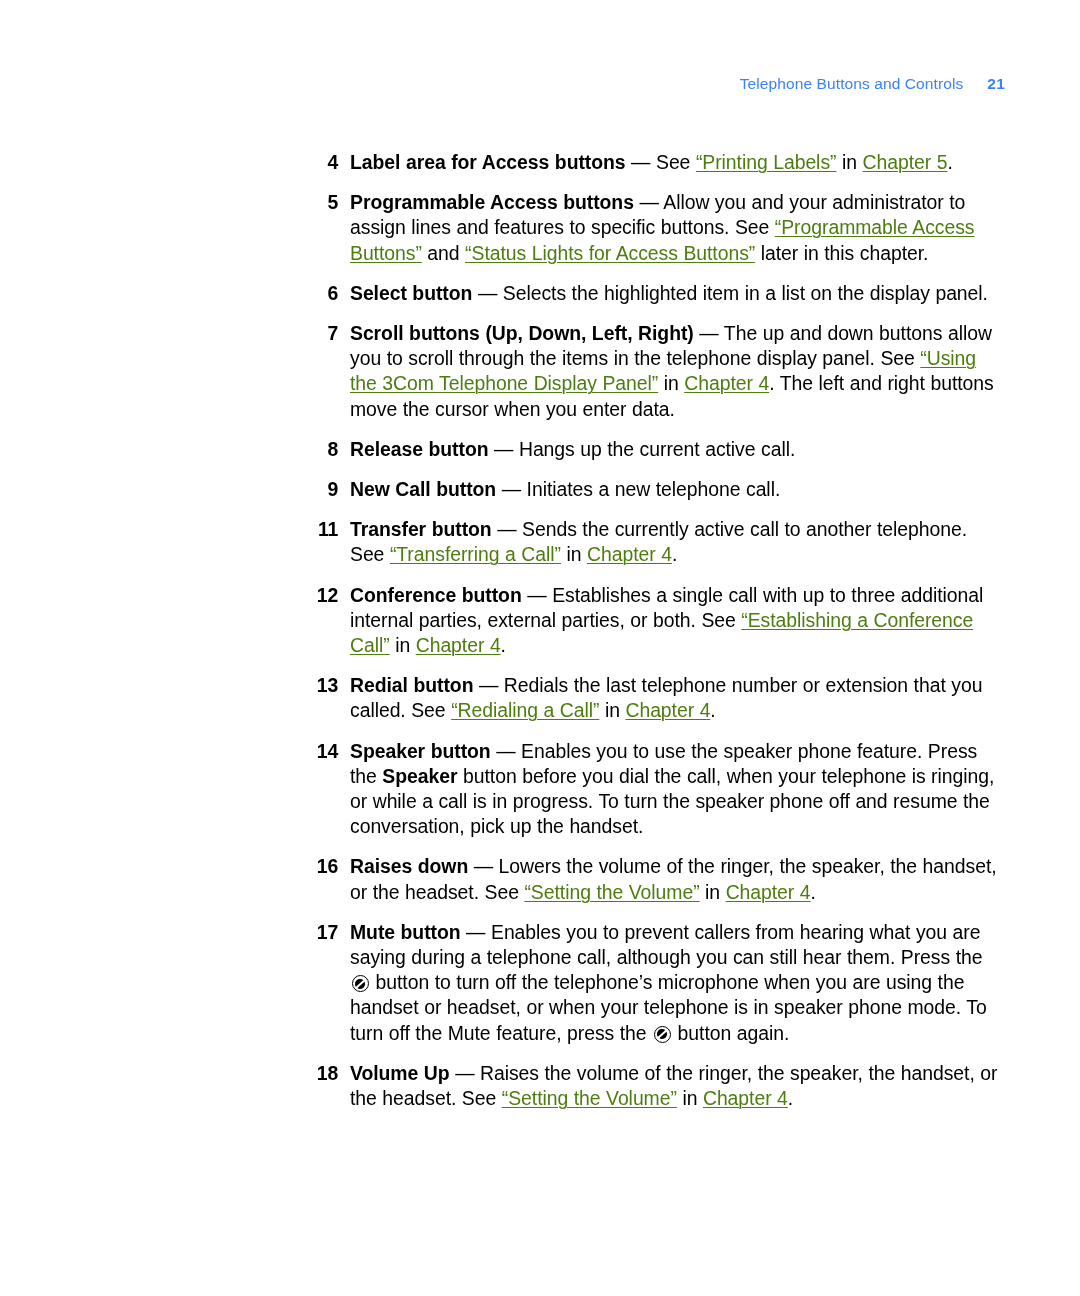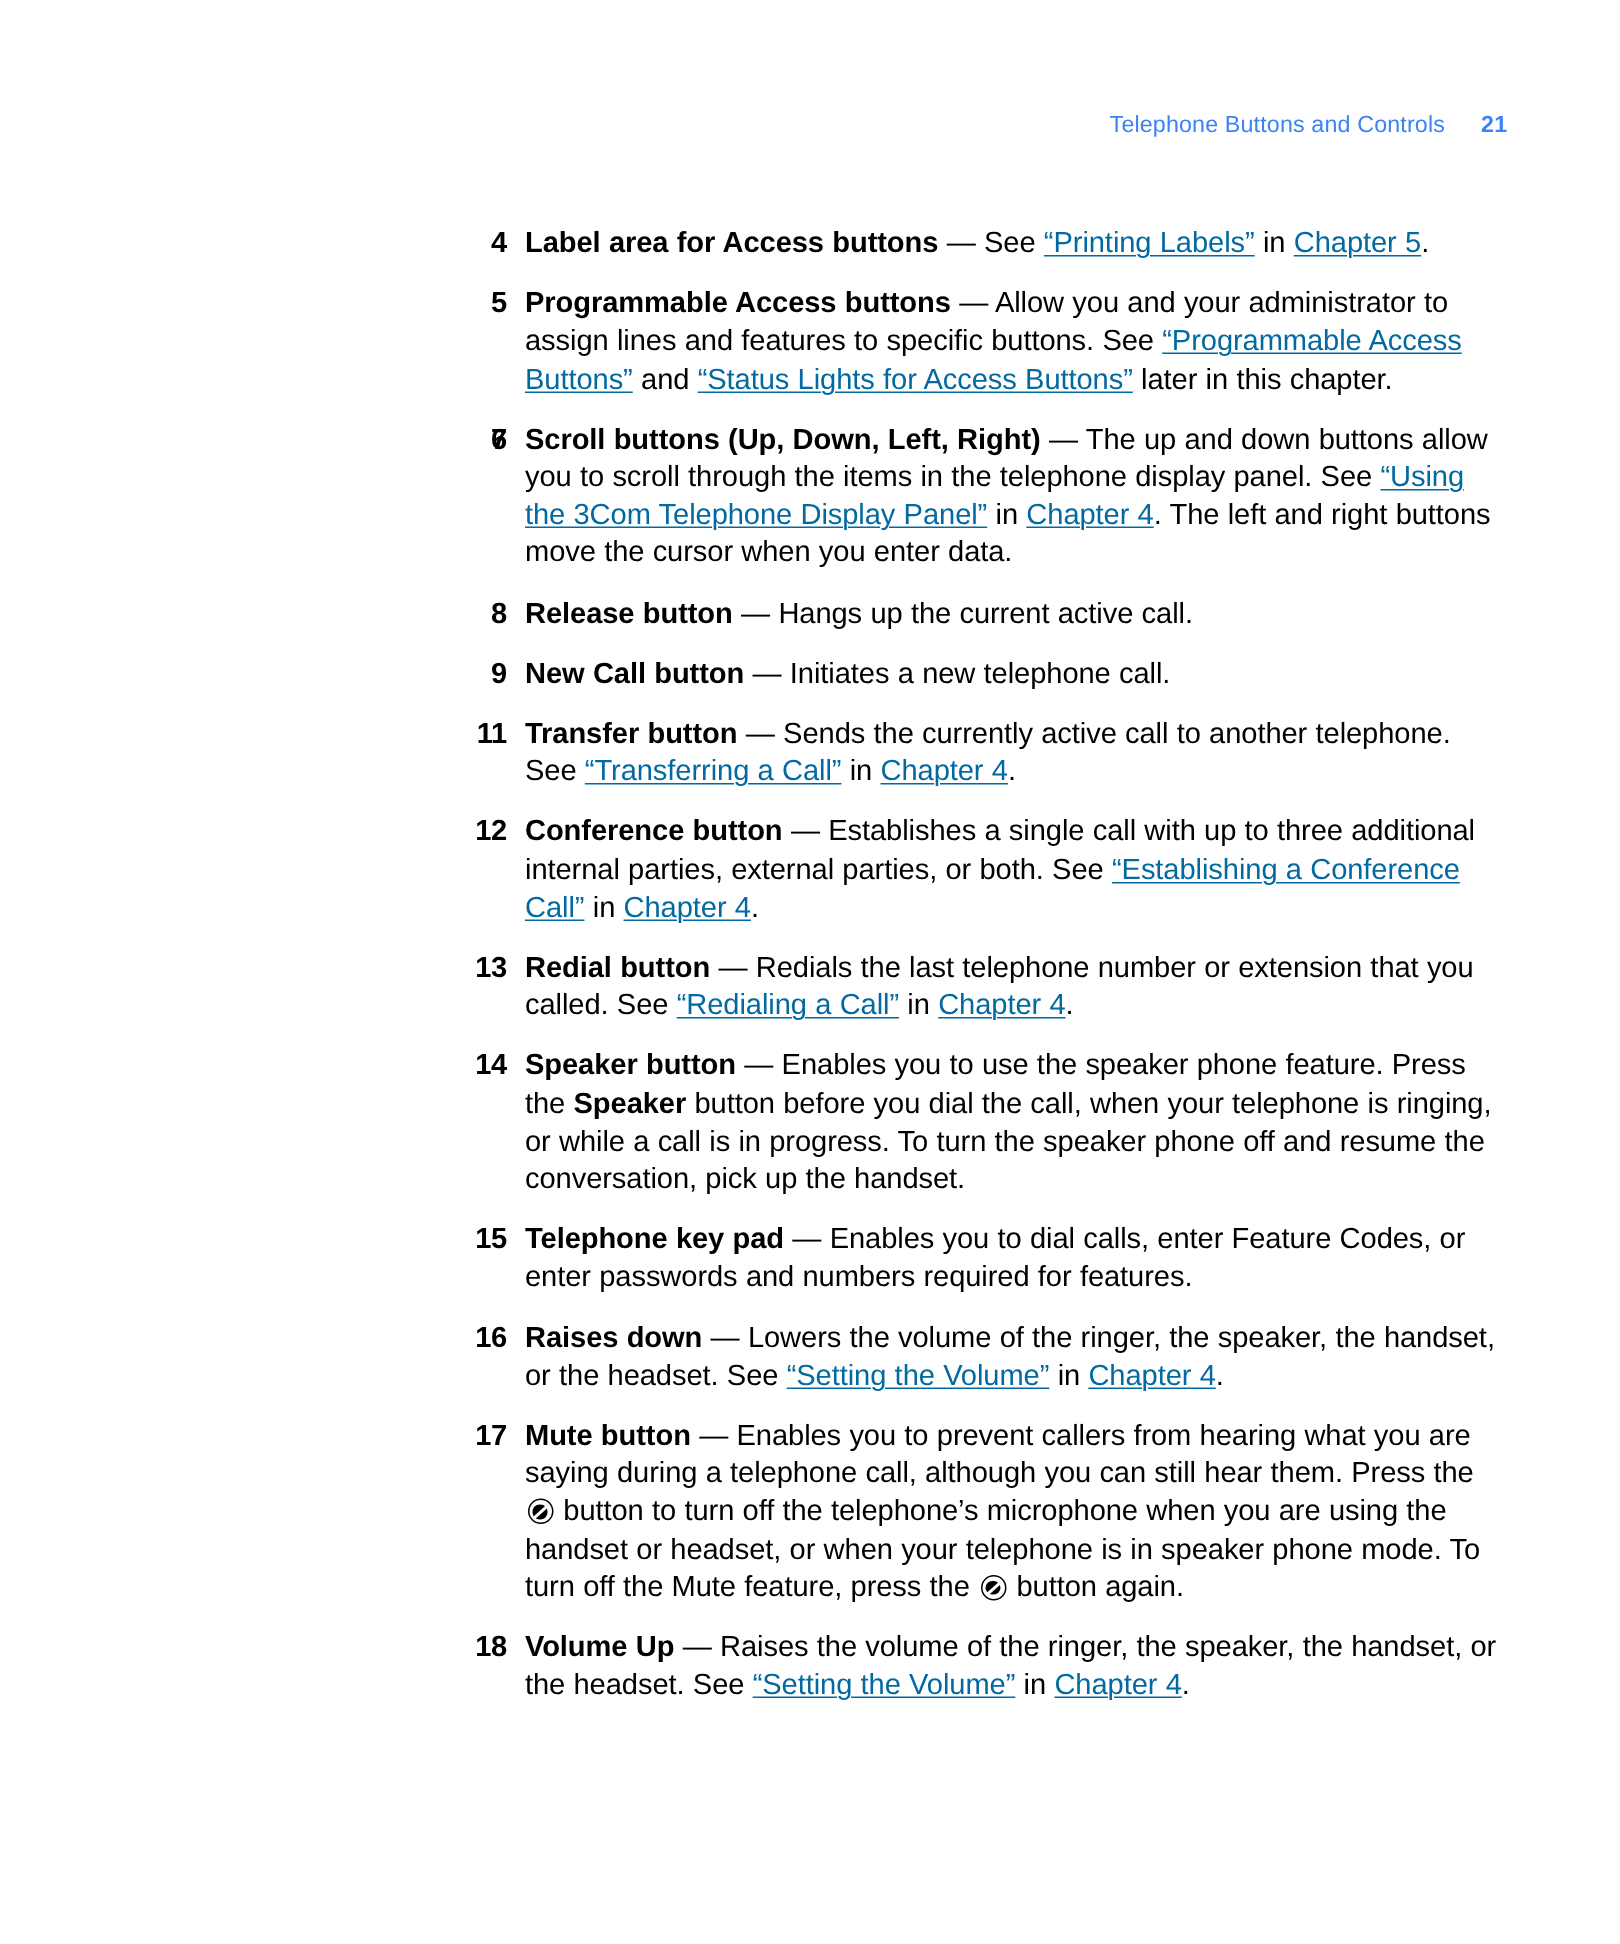--- a/index.html
+++ b/index.html
@@ -69,21 +69,21 @@
     font-size: 19.4px;
     line-height: 25.2px;
     letter-spacing: -0.2px;
   }
 
   .num-item .body-text { display: inline; }
 
   b.term { font-weight: 700; }
 
   a.xref {
-    color: #0369a1;
+    color: #4d7c0f;
     text-decoration: underline;
     text-decoration-thickness: 1px;
     text-underline-offset: 2px;
   }
 
   .dash { white-space: nowrap; }
 
   
   .mute-icon {
     display: inline-block;
@@ -122,25 +122,24 @@
 </head>
 <body>
 
 <div class="page-header">
   <span class="hdr-title">Telephone Buttons and Controls</span><span class="hdr-pageno">21</span>
 </div>
 
 <div class="body-column">
     <div class="num-item"><span class="num">4</span><span class="body-text"><b class="term">Label area for Access buttons</b><span class="dash"> — </span><span>See </span><a class="xref" href="#">“Printing Labels”</a><span> in </span><a class="xref" href="#">Chapter 5</a><span>.</span></span></div>
     <div class="num-item"><span class="num">5</span><span class="body-text"><b class="term">Programmable Access buttons</b><span class="dash"> — </span><span>Allow you and your administrator to assign lines and features to specific buttons. See </span><a class="xref" href="#">“Programmable Access Buttons”</a><span> and </span><a class="xref" href="#">“Status Lights for Access Buttons”</a><span> later in this chapter.</span></span></div>
-    <div class="num-item"><span class="num">6</span></div>
+    <div class="num-item"><span class="num">6</span><span class="body-text"><b class="term">Select button</b><span class="dash"> — </span><span>Selects the highlighted item in a list on the display panel.</span></span></div>
     <div class="num-item"><span class="num">7</span><span class="body-text"><b class="term">Scroll buttons (Up, Down, Left, Right)</b><span class="dash"> — </span><span>The up and down buttons allow you to scroll through the items in the telephone display panel. See </span><a class="xref" href="#">“Using the 3Com Telephone Display Panel”</a><span> in </span><a class="xref" href="#">Chapter 4</a><span>. The left and right buttons move the cursor when you enter data.</span></span></div>
     <div class="num-item"><span class="num">8</span><span class="body-text"><b class="term">Release button</b><span class="dash"> — </span><span>Hangs up the current active call.</span></span></div>
     <div class="num-item"><span class="num">9</span><span class="body-text"><b class="term">New Call button</b><span class="dash"> — </span><span>Initiates a new telephone call.</span></span></div>
     <div class="num-item"><span class="num">11</span><span class="body-text"><b class="term">Transfer button</b><span class="dash"> — </span><span>Sends the currently active call to another telephone. See </span><a class="xref" href="#">“Transferring a Call”</a><span> in </span><a class="xref" href="#">Chapter 4</a><span>.</span></span></div>
     <div class="num-item"><span class="num">12</span><span class="body-text"><b class="term">Conference button</b><span class="dash"> — </span><span>Establishes a single call with up to three additional internal parties, external parties, or both. See </span><a class="xref" href="#">“Establishing a Conference Call”</a><span> in </span><a class="xref" href="#">Chapter 4</a><span>.</span></span></div>
     <div class="num-item"><span class="num">13</span><span class="body-text"><b class="term">Redial button</b><span class="dash"> — </span><span>Redials the last telephone number or extension that you called. See </span><a class="xref" href="#">“Redialing a Call”</a><span> in </span><a class="xref" href="#">Chapter 4</a><span>.</span></span></div>
     <div class="num-item"><span class="num">14</span><span class="body-text"><b class="term">Speaker button</b><span class="dash"> — </span><span>Enables you to use the speaker phone feature. Press the </span><b class="term">Speaker</b><span> button before you dial the call, when your telephone is ringing, or while a call is in progress. To turn the speaker phone off and resume the conversation, pick up the handset.</span></span></div>
-    <div class="num-item"><span class="num">15</span><span class="body-text"><b class="term">Telephone key pad</b><span class="dash"> — </span><span>Enables you to dial calls, enter Feature Codes, or enter passwords and numbers required for features.</span></span></div>
     <div class="num-item"><span class="num">16</span><span class="body-text"><b class="term">Raises down</b><span class="dash"> — </span><span>Lowers the volume of the ringer, the speaker, the handset, or the headset. See </span><a class="xref" href="#">“Setting the Volume”</a><span> in </span><a class="xref" href="#">Chapter 4</a><span>.</span></span></div>
     <div class="num-item"><span class="num">17</span><span class="body-text"><b class="term">Mute button</b><span class="dash"> — </span><span>Enables you to prevent callers from hearing what you are saying during a telephone call, although you can still hear them. Press the </span><span class="mute-icon"></span><span> button to turn off the telephone’s microphone when you are using the handset or headset, or when your telephone is in speaker phone mode. To turn off the Mute feature, press the </span><span class="mute-icon"></span><span> button again.</span></span></div>
     <div class="num-item"><span class="num">18</span><span class="body-text"><b class="term">Volume Up</b><span class="dash"> — </span><span>Raises the volume of the ringer, the speaker, the handset, or the headset. See </span><a class="xref" href="#">“Setting the Volume”</a><span> in </span><a class="xref" href="#">Chapter 4</a><span>.</span></span></div>
   </div>
 
 </body></html>

